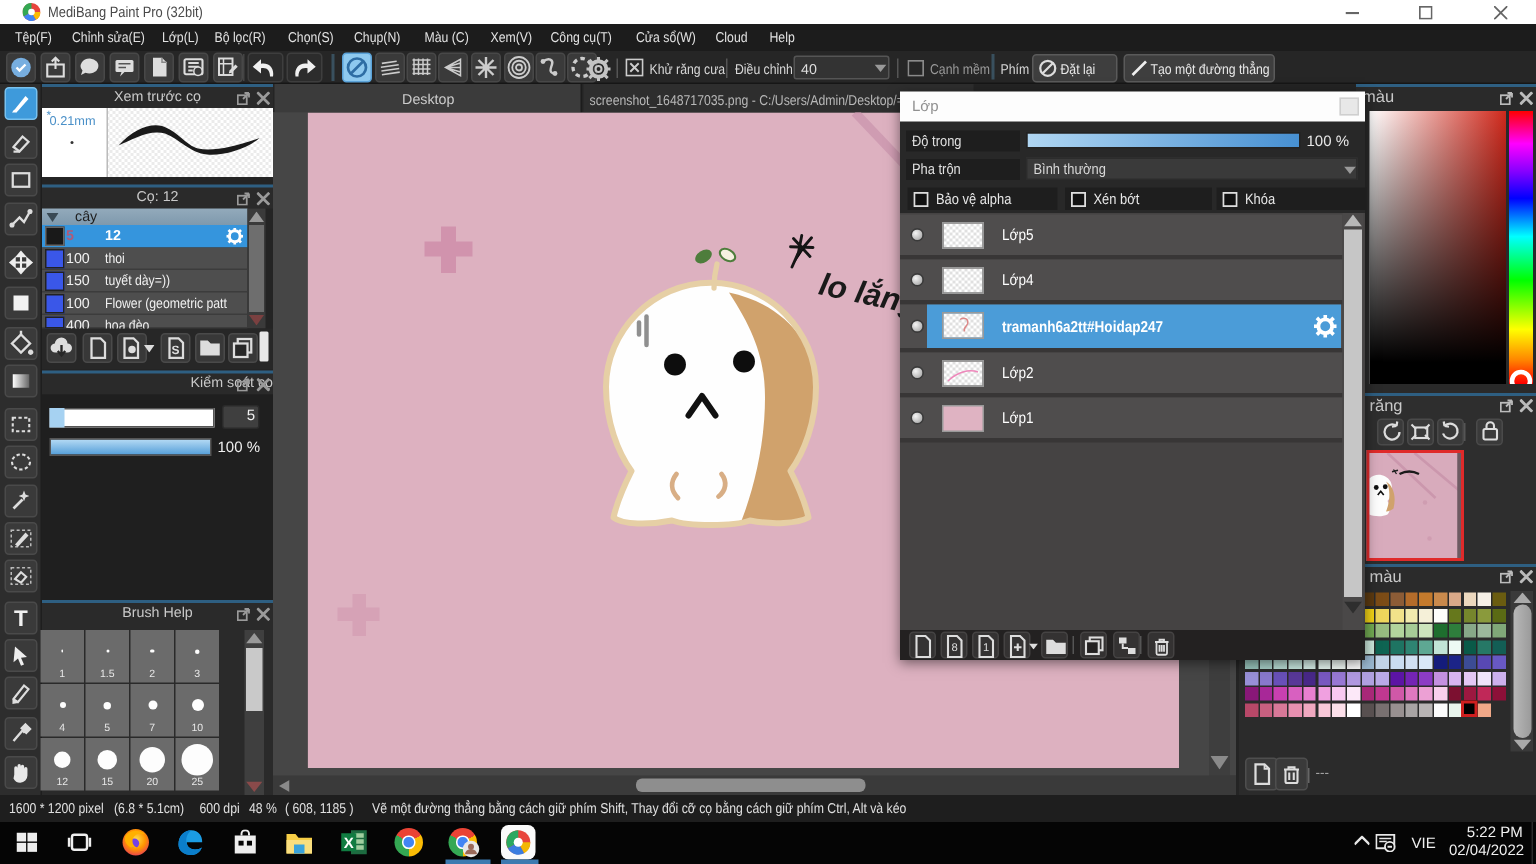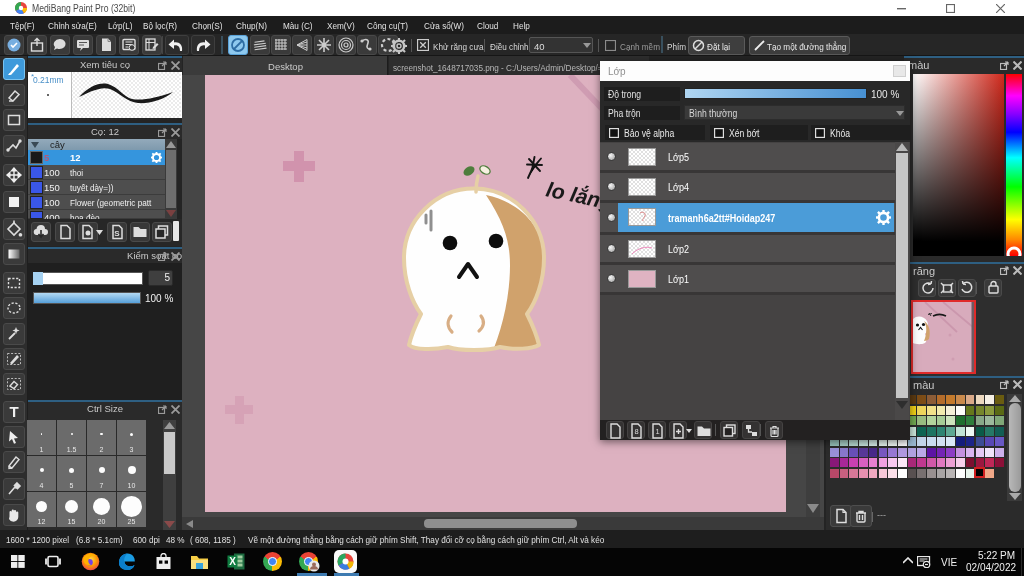--- a/index.html
+++ b/index.html
@@ -251,21 +251,21 @@
 <svg class="abs" style="left:5px;top:480px;" width="18" height="18" viewBox="0 0 18 18">
     <path d="M4,14 L10,7 M10,7 l1.5,1.5 M12,3 l3,3 -2.5,2.5 -3,-3z" stroke="#ddd" stroke-width="1.6" fill="#ddd"></path>
   </svg>
 <div class="abs" style="left:3px;top:504px;width:22px;height:22px;background:#3a3a3a;border:1px solid #4a4a4a;border-radius:3px;"></div>
 <svg class="abs" style="left:5px;top:506px;" width="18" height="18" viewBox="0 0 18 18">
     <path d="M4.5,10.5 V6 a1.1,1.1 0 0,1 2.2,0 V4.5 a1.1,1.1 0 0,1 2.2,0 V5 a1.1,1.1 0 0,1 2.2,0 V6.5 a1.1,1.1 0 0,1 2.2,0 V11 a5,4.8 0 0,1 -4.8,4.8 a5,4.8 0 0,1 -4.5,-2.8z" fill="#e8e8e8"></path>
   </svg>
 <div class="abs" style="left:28px;top:56px;width:154px;height:474px;background:#242424;"></div>
 <div class="abs" style="left:28px;top:56px;width:154px;height:16px;background:#2a2a2a;border-top:2px solid #2e5f82;"></div>
 <div class="abs" style="left:28px;top:59px;font-size:9.5px;color:#c9c9c9;white-space:nowrap;">
-    <div style="width:154px;text-align:center;">Xem tiêu cọ</div>
+    <div style="width:154px;text-align:center;">Xem trước cọ</div>
   </div>
 <svg class="abs" style="left:158px;top:61px;" width="9" height="9" viewBox="0 0 9 9">
     <rect x="0.5" y="2.5" width="6" height="6" fill="none" stroke="#9a9a9a" stroke-width="1.2"></rect>
     <path d="M4,5 L8,1 M8,1 h-3 M8,1 v3" stroke="#9a9a9a" stroke-width="1.2"></path>
   </svg>
 <svg class="abs" style="left:171px;top:61px;" width="9" height="9" viewBox="0 0 9 9">
     <path d="M0.5,0.5 L8.5,8.5 M8.5,0.5 L0.5,8.5" stroke="#9a9a9a" stroke-width="1.8"></path>
   </svg>
 <div class="abs" style="left:28px;top:72px;width:154px;height:46px;background:#ffffff;"></div>
 <div class="abs" style="left:71px;top:72px;width:110px;height:46px;background-image:conic-gradient(#ebebeb 25%,#fff 0 50%,#ebebeb 0 75%,#fff 0);background-size:4px 4px;"></div>
@@ -380,21 +380,21 @@
 <div class="abs" style="left:33px;top:272px;width:110px;height:13px;background:#ffffff;border:1px solid #555;"></div>
 <div class="abs" style="left:33px;top:272px;width:10px;height:13px;background:#a6d2f2;"></div>
 <div class="abs" style="left:148px;top:270px;width:25px;height:16px;background:#3f3f3f;border:1px solid #2a2a2a;border-radius:2px;"></div>
 <div class="abs" style="left:148px;top:272px;font-size:10px;color:#f0f0f0;white-space:nowrap;">
     <div style="width:22px;text-align:right;">5</div>
   </div>
 <div class="abs" style="left:33px;top:292px;width:108px;height:12px;background:linear-gradient(#b4daf4,#569fd9);border:1px solid #555;"></div>
 <div class="abs" style="left:145px;top:293px;font-size:10px;color:#f0f0f0;white-space:nowrap;">100 %</div>
 <div class="abs" style="left:28px;top:400px;width:154px;height:16px;background:#2a2a2a;border-top:2px solid #2e5f82;"></div>
 <div class="abs" style="left:28px;top:403px;font-size:9.5px;color:#c9c9c9;white-space:nowrap;">
-    <div style="width:154px;text-align:center;">Ctrl Size</div>
+    <div style="width:154px;text-align:center;">Brush Help</div>
   </div>
 <svg class="abs" style="left:158px;top:405px;" width="9" height="9" viewBox="0 0 9 9">
     <rect x="0.5" y="2.5" width="6" height="6" fill="none" stroke="#9a9a9a" stroke-width="1.2"></rect>
     <path d="M4,5 L8,1 M8,1 h-3 M8,1 v3" stroke="#9a9a9a" stroke-width="1.2"></path>
   </svg>
 <svg class="abs" style="left:171px;top:405px;" width="9" height="9" viewBox="0 0 9 9">
     <path d="M0.5,0.5 L8.5,8.5 M8.5,0.5 L0.5,8.5" stroke="#9a9a9a" stroke-width="1.8"></path>
   </svg>
 <div class="abs" style="left:28px;top:416px;width:154px;height:114px;background:#2a2a2a;"></div>
 <div class="abs" style="left:27px;top:420px;width:29px;height:35px;background:#6b6b6b;"></div>

